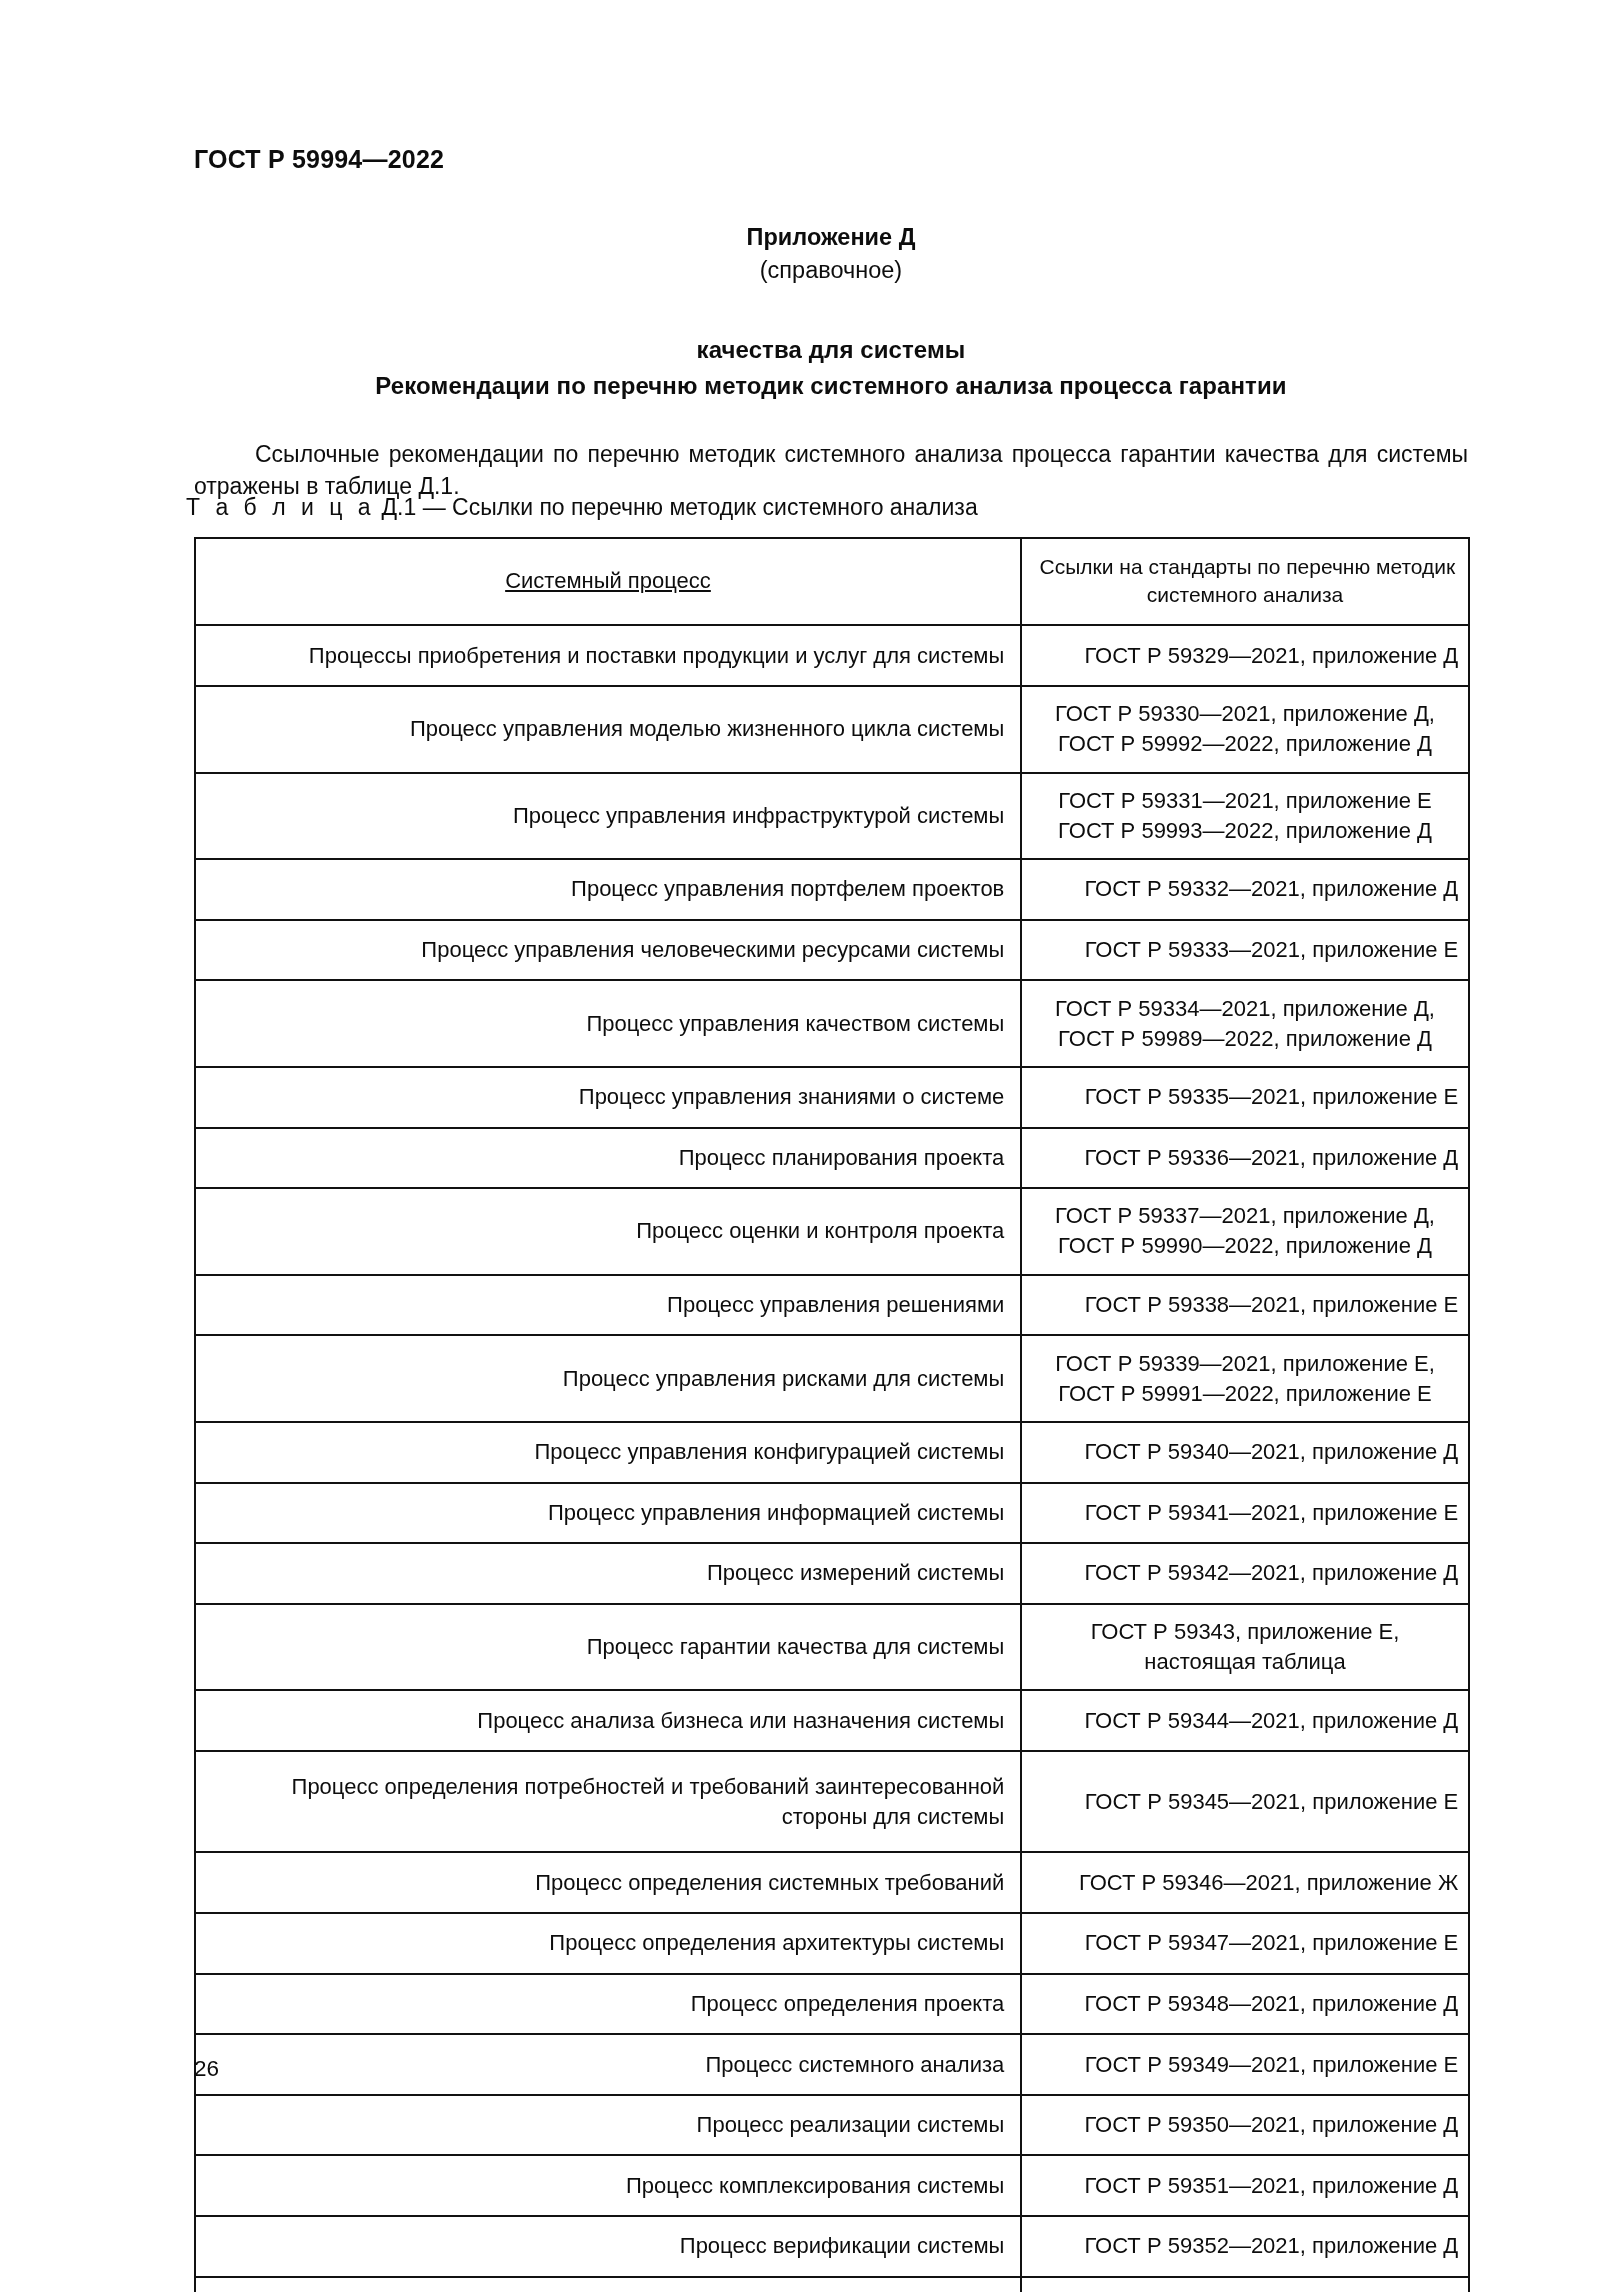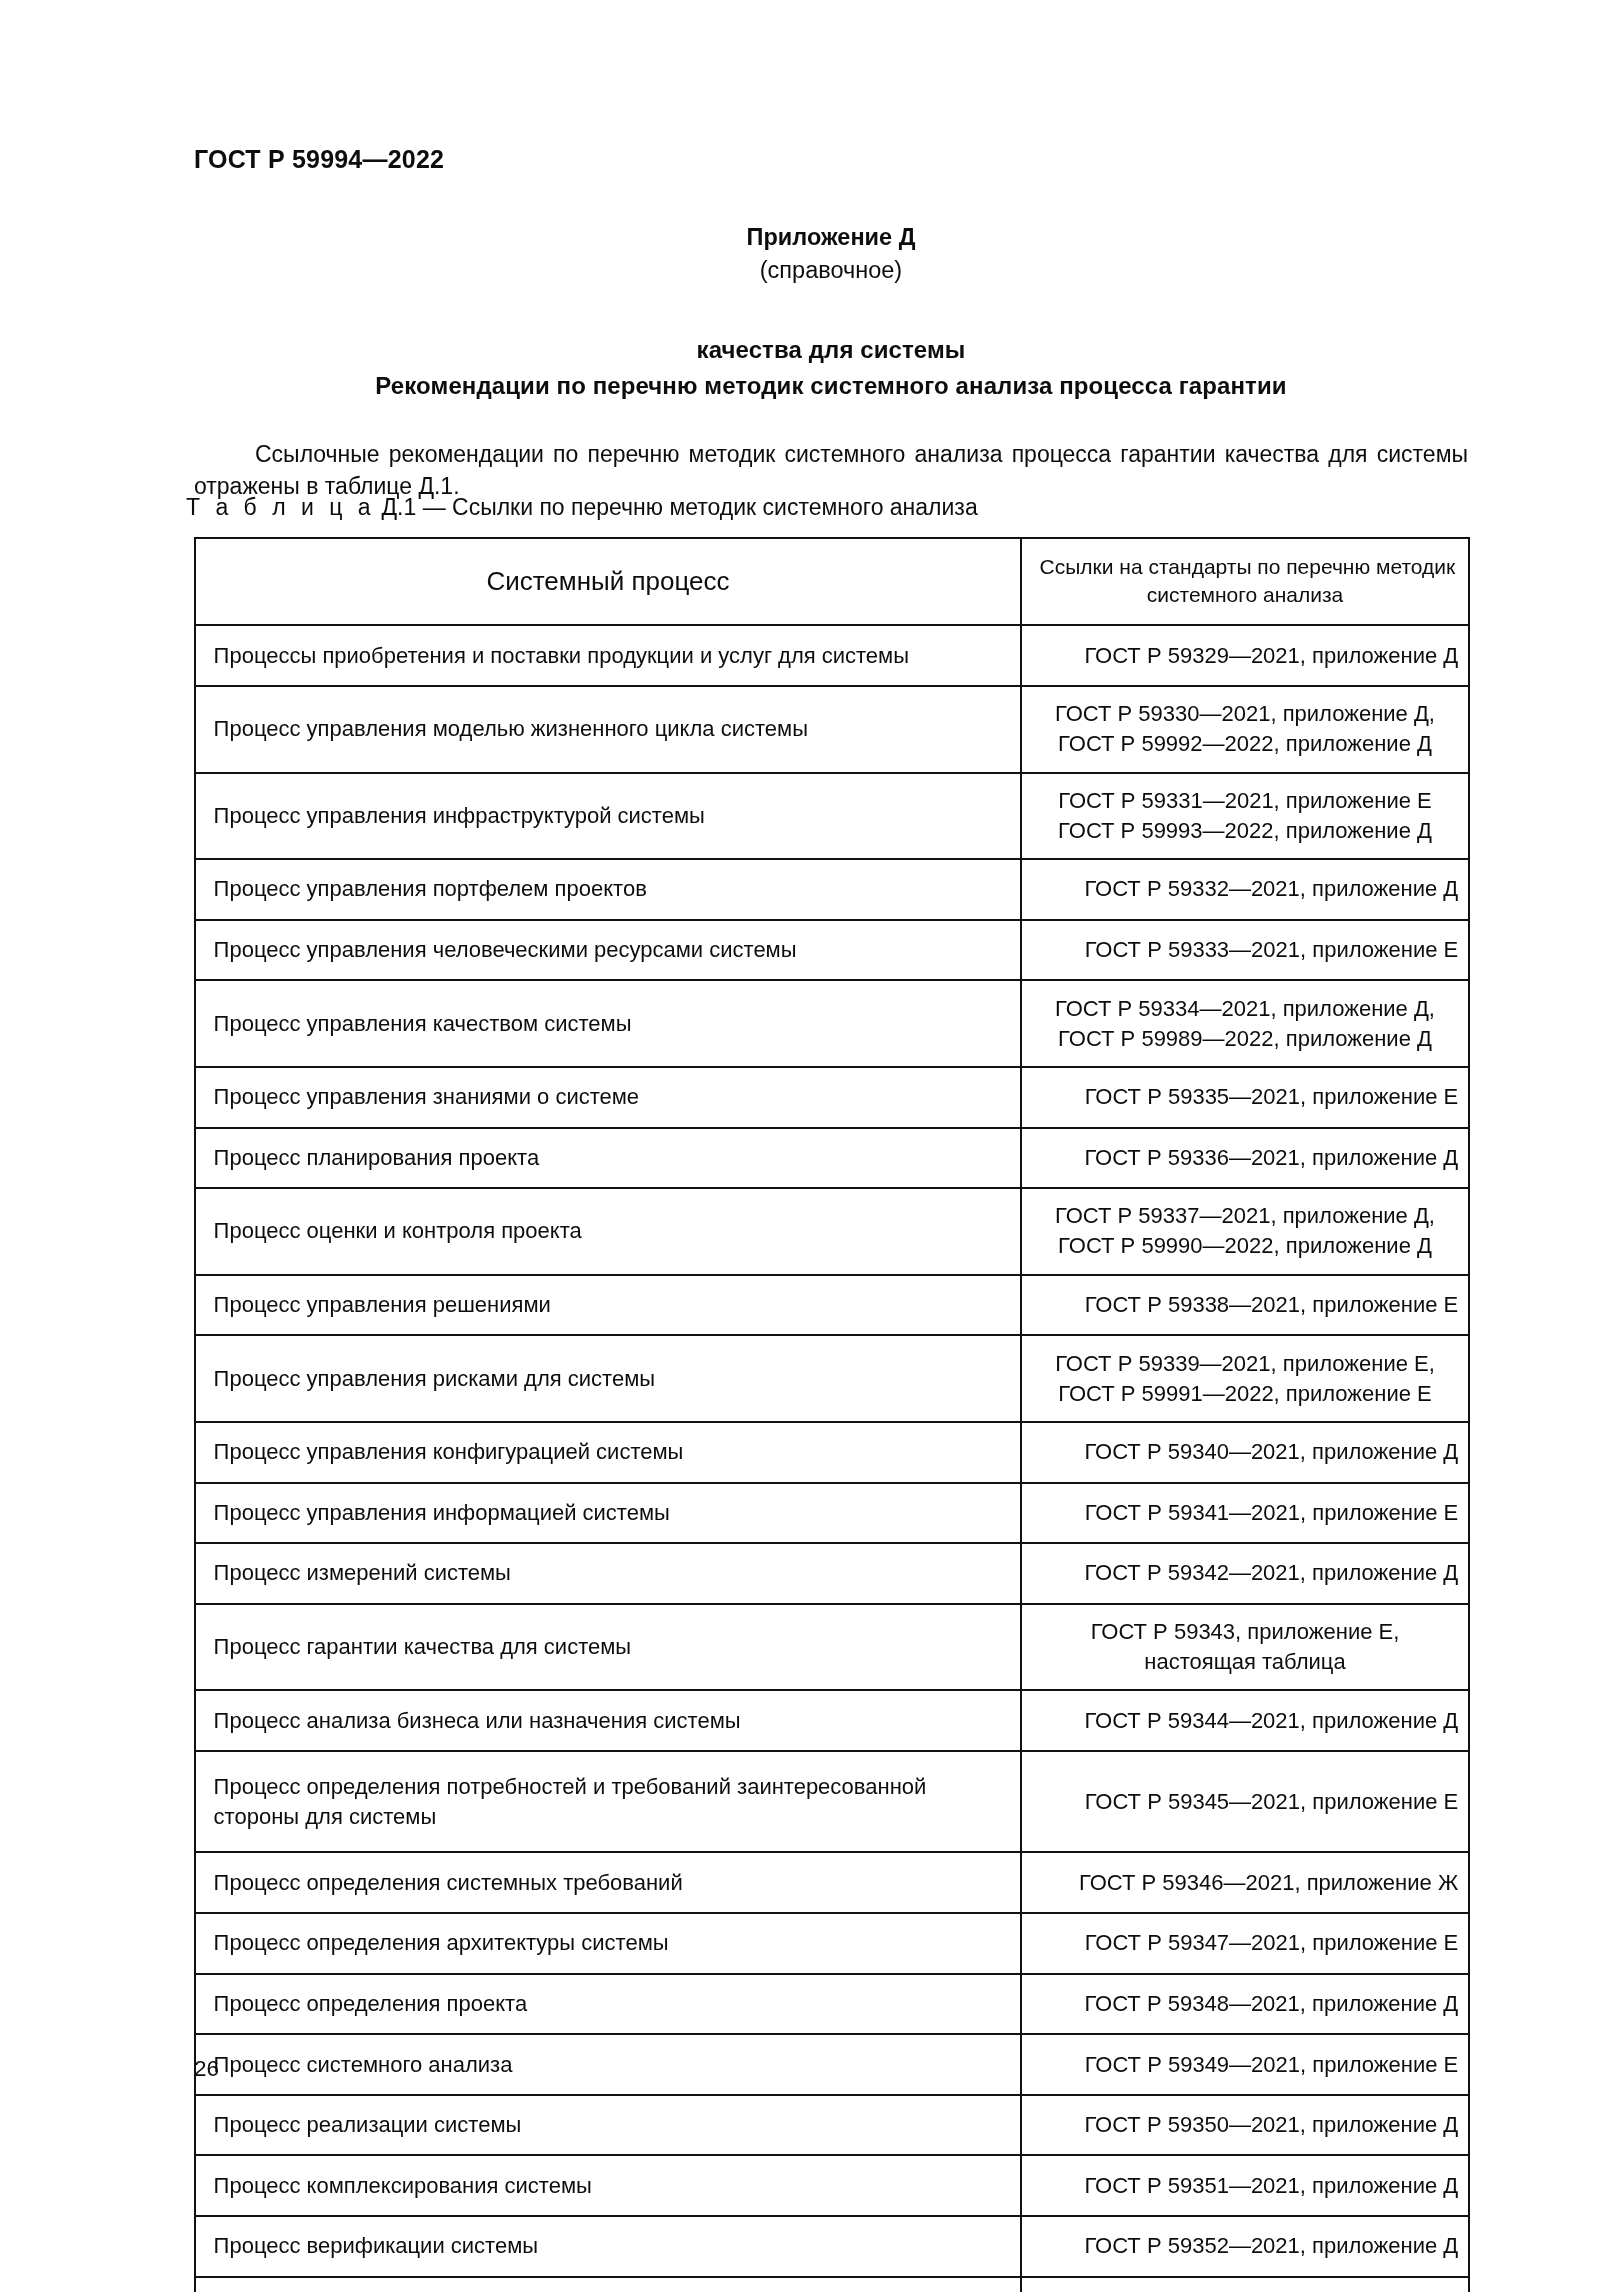--- a/index.html
+++ b/index.html
@@ -101,24 +101,24 @@
     line-height: 30px;
   }
   table.refs thead th {
     text-align: center;
     font-weight: normal;
     font-size: 21px;
     line-height: 28px;
     padding: 13.7px 17.6px 15.7px 17.6px;
     height: 55px;
   }
-  table.refs thead th.th-proc { font-size: 26px; }
+  table.refs thead th.th-proc { font-size: 22px; text-decoration: underline; }
 
   table.refs tbody td.c-process {
-    text-align: left;
+    text-align: right;
     padding: 11.8px 15.7px 11.8px 17.6px;
     border-radius: 10px;
   }
   table.refs tbody td.c-reference {
     text-align: right;
     padding: 11.8px 9.8px 11.8px 9.8px;
   }
   table.refs tbody td.c-reference.centered-multi {
     text-align: center;
   }

